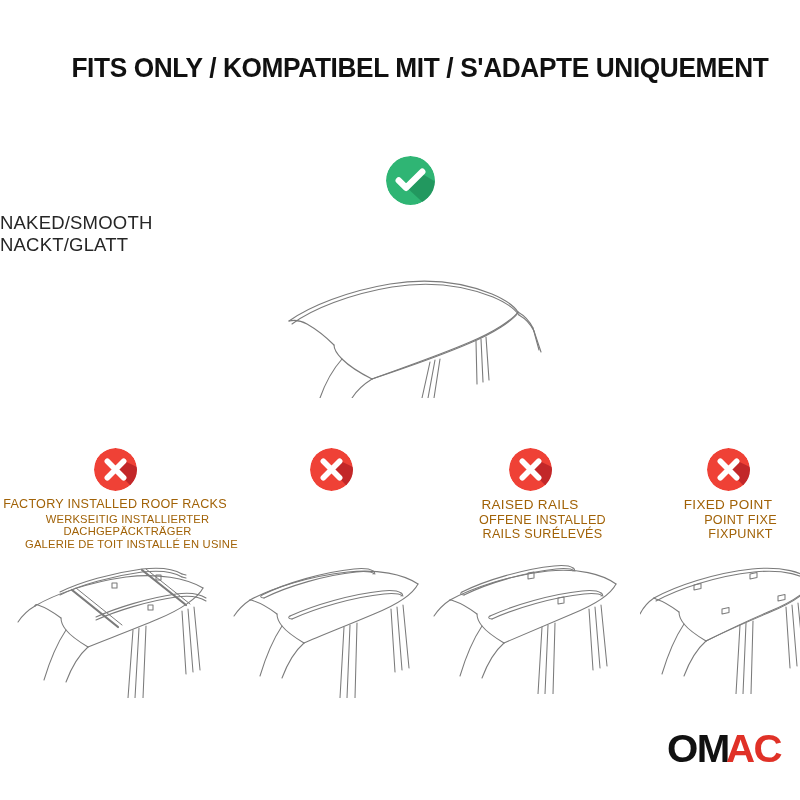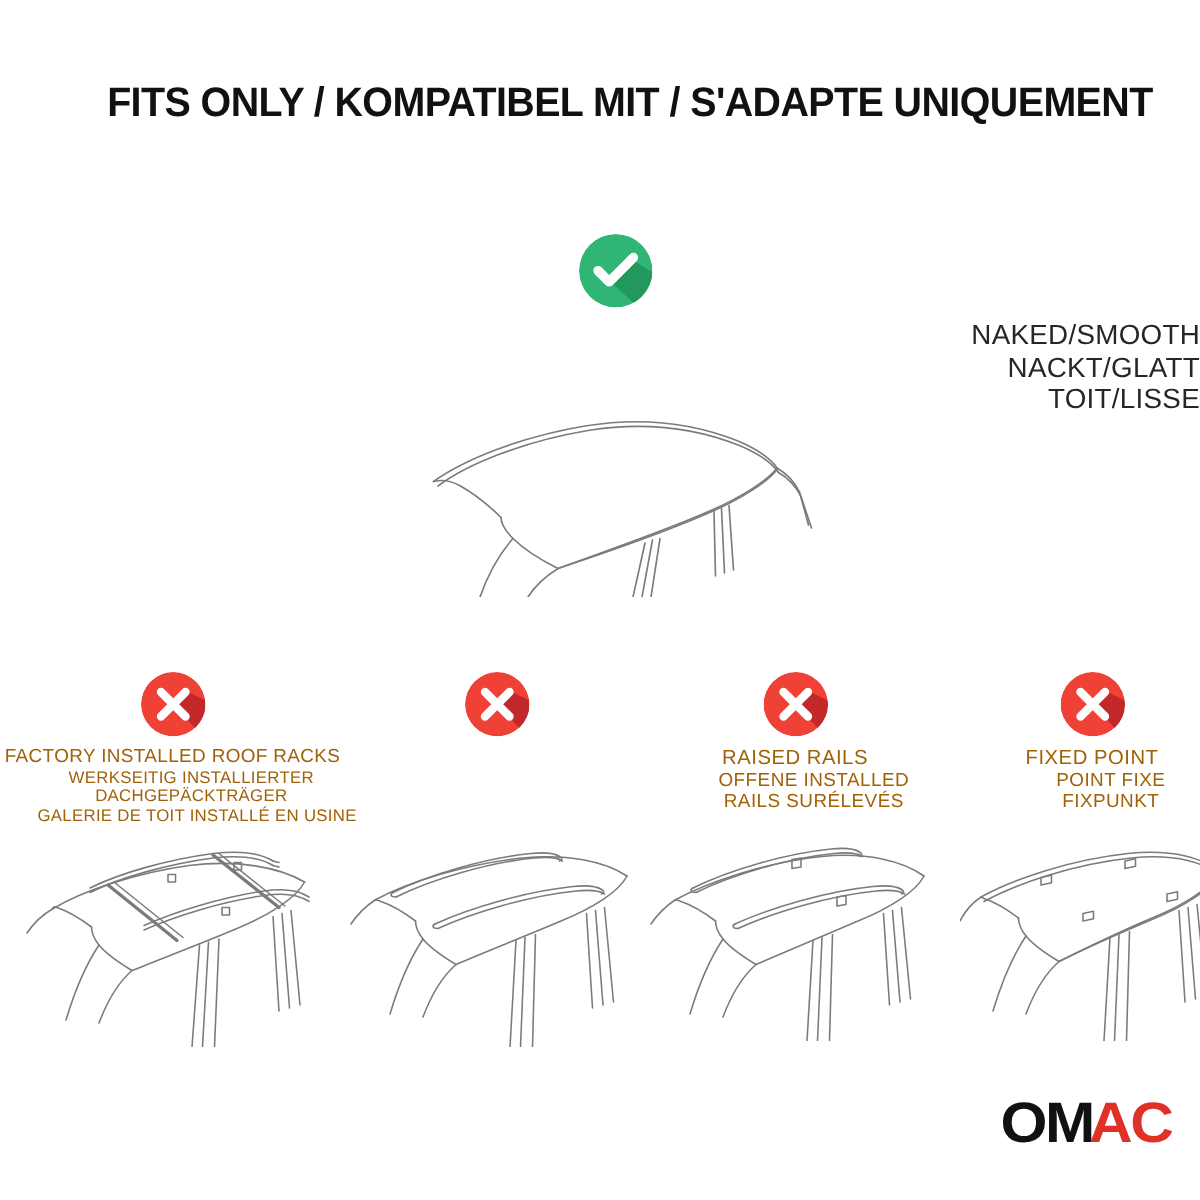--- a/index.html
+++ b/index.html
@@ -47,21 +47,21 @@
     left:0;top:0;width:800px;
   }
   .approved .badge{
     position:absolute;
     left:386px;top:156px;
     width:49px;height:49px;
   }
   .approved .labels{
     position:absolute;
     left:0;top:212px;width:800px;
-    text-align:right;
+    text-align:left;
   }
   .approved .labels .ln{
     display:block;
     font-size:18.5px;
     line-height:21.5px;
     letter-spacing:0.2px;
     color:#262626;
     white-space:nowrap;
   }
 
@@ -158,21 +158,20 @@
     <svg viewBox="0 0 100 100" xmlns="http://www.w3.org/2000/svg" aria-hidden="true">
       <circle cx="50" cy="50" r="50" fill="#2fb574"></circle>
       <path d="M40 62 L100 118 L100 52 L70 34 Z" fill="#1f8f58" opacity="0.75"></path>
       <path d="M26 50 L41 65 L74 32" fill="none" stroke="#ffffff" stroke-width="13" stroke-linecap="round" stroke-linejoin="round"></path>
     </svg>
   </span>
 
   <div class="labels">
     <span class="ln">NAKED/SMOOTH</span>
     <span class="ln">NACKT/GLATT</span>
-    <span class="ln">TOIT/LISSE</span>
   </div>
 
   <div class="roof-main">
     <svg viewBox="0 0 300 122" xmlns="http://www.w3.org/2000/svg" aria-hidden="true">
       <g fill="none" stroke="#7b7b7b" stroke-width="1.1" stroke-linejoin="round" stroke-linecap="round">
 
         <path d="M27 45 C48 30 86 15 128 8 C165 2 200 6 230 18 C244 24 252 30 256 36"></path>
         <path d="M256 36 C250 44 232 56 208 66 C178 79 140 92 110 103"></path>
         <path d="M110 103 C96 96 86 89 80 83 C74 77 72 72 72 69"></path>
         <path d="M72 69 C63 60 52 52 45 48 C38 44 31 44 27 45"></path>

